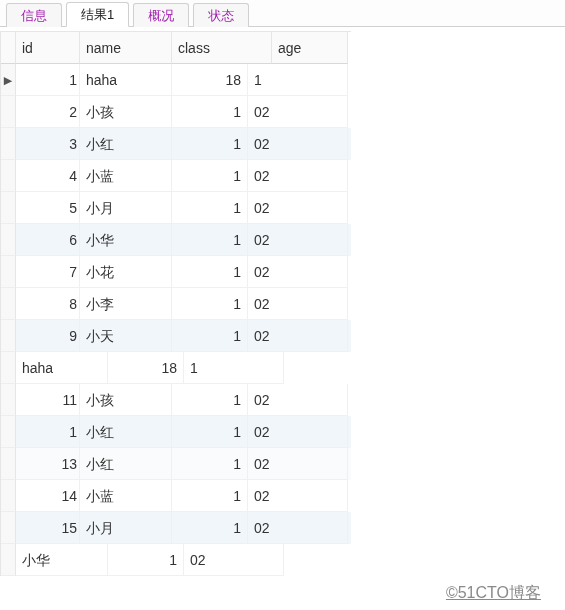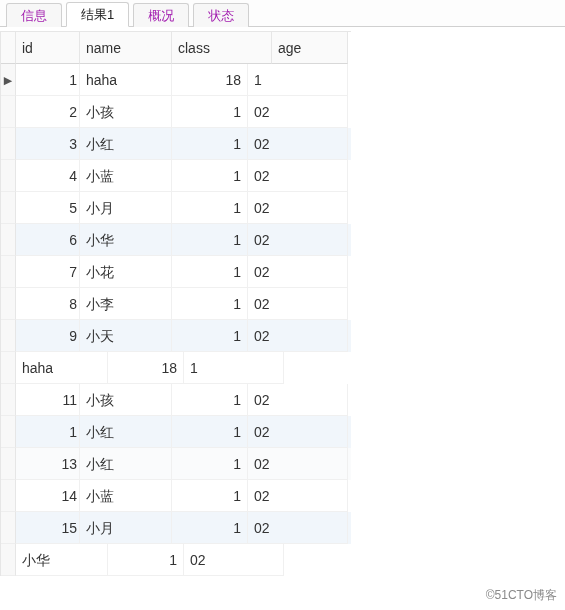--- a/index.html
+++ b/index.html
@@ -90,24 +90,25 @@
   .col-id    { width: 64px; text-align: right; padding-right: 2px; }
   .col-name  { width: 92px; text-align: left; }
   .col-age   { width: 76px; text-align: right; padding-right: 6px; }
   .col-class { width: 100px; text-align: left; }
   .row.header .col-id,
   .row.header .col-age { text-align: left; }
   .alt1 { background: #f1f6fb; }
   .alt2 { background: #fafbfc; }
   .watermark {
     position: absolute;
-    right: 8px;
+    right: 24px;
     bottom: 6px;
-    font-size: 12px;
+    font-size: 16px;
     color: #8a8a8a;
+    text-decoration: underline;
   }
 </style>
 </head>
 <body>
 
 <div class="tabs">
   <div class="tab">信息</div>
   <div class="tab active">结果1</div>
   <div class="tab">概况</div>
   <div class="tab">状态</div>

